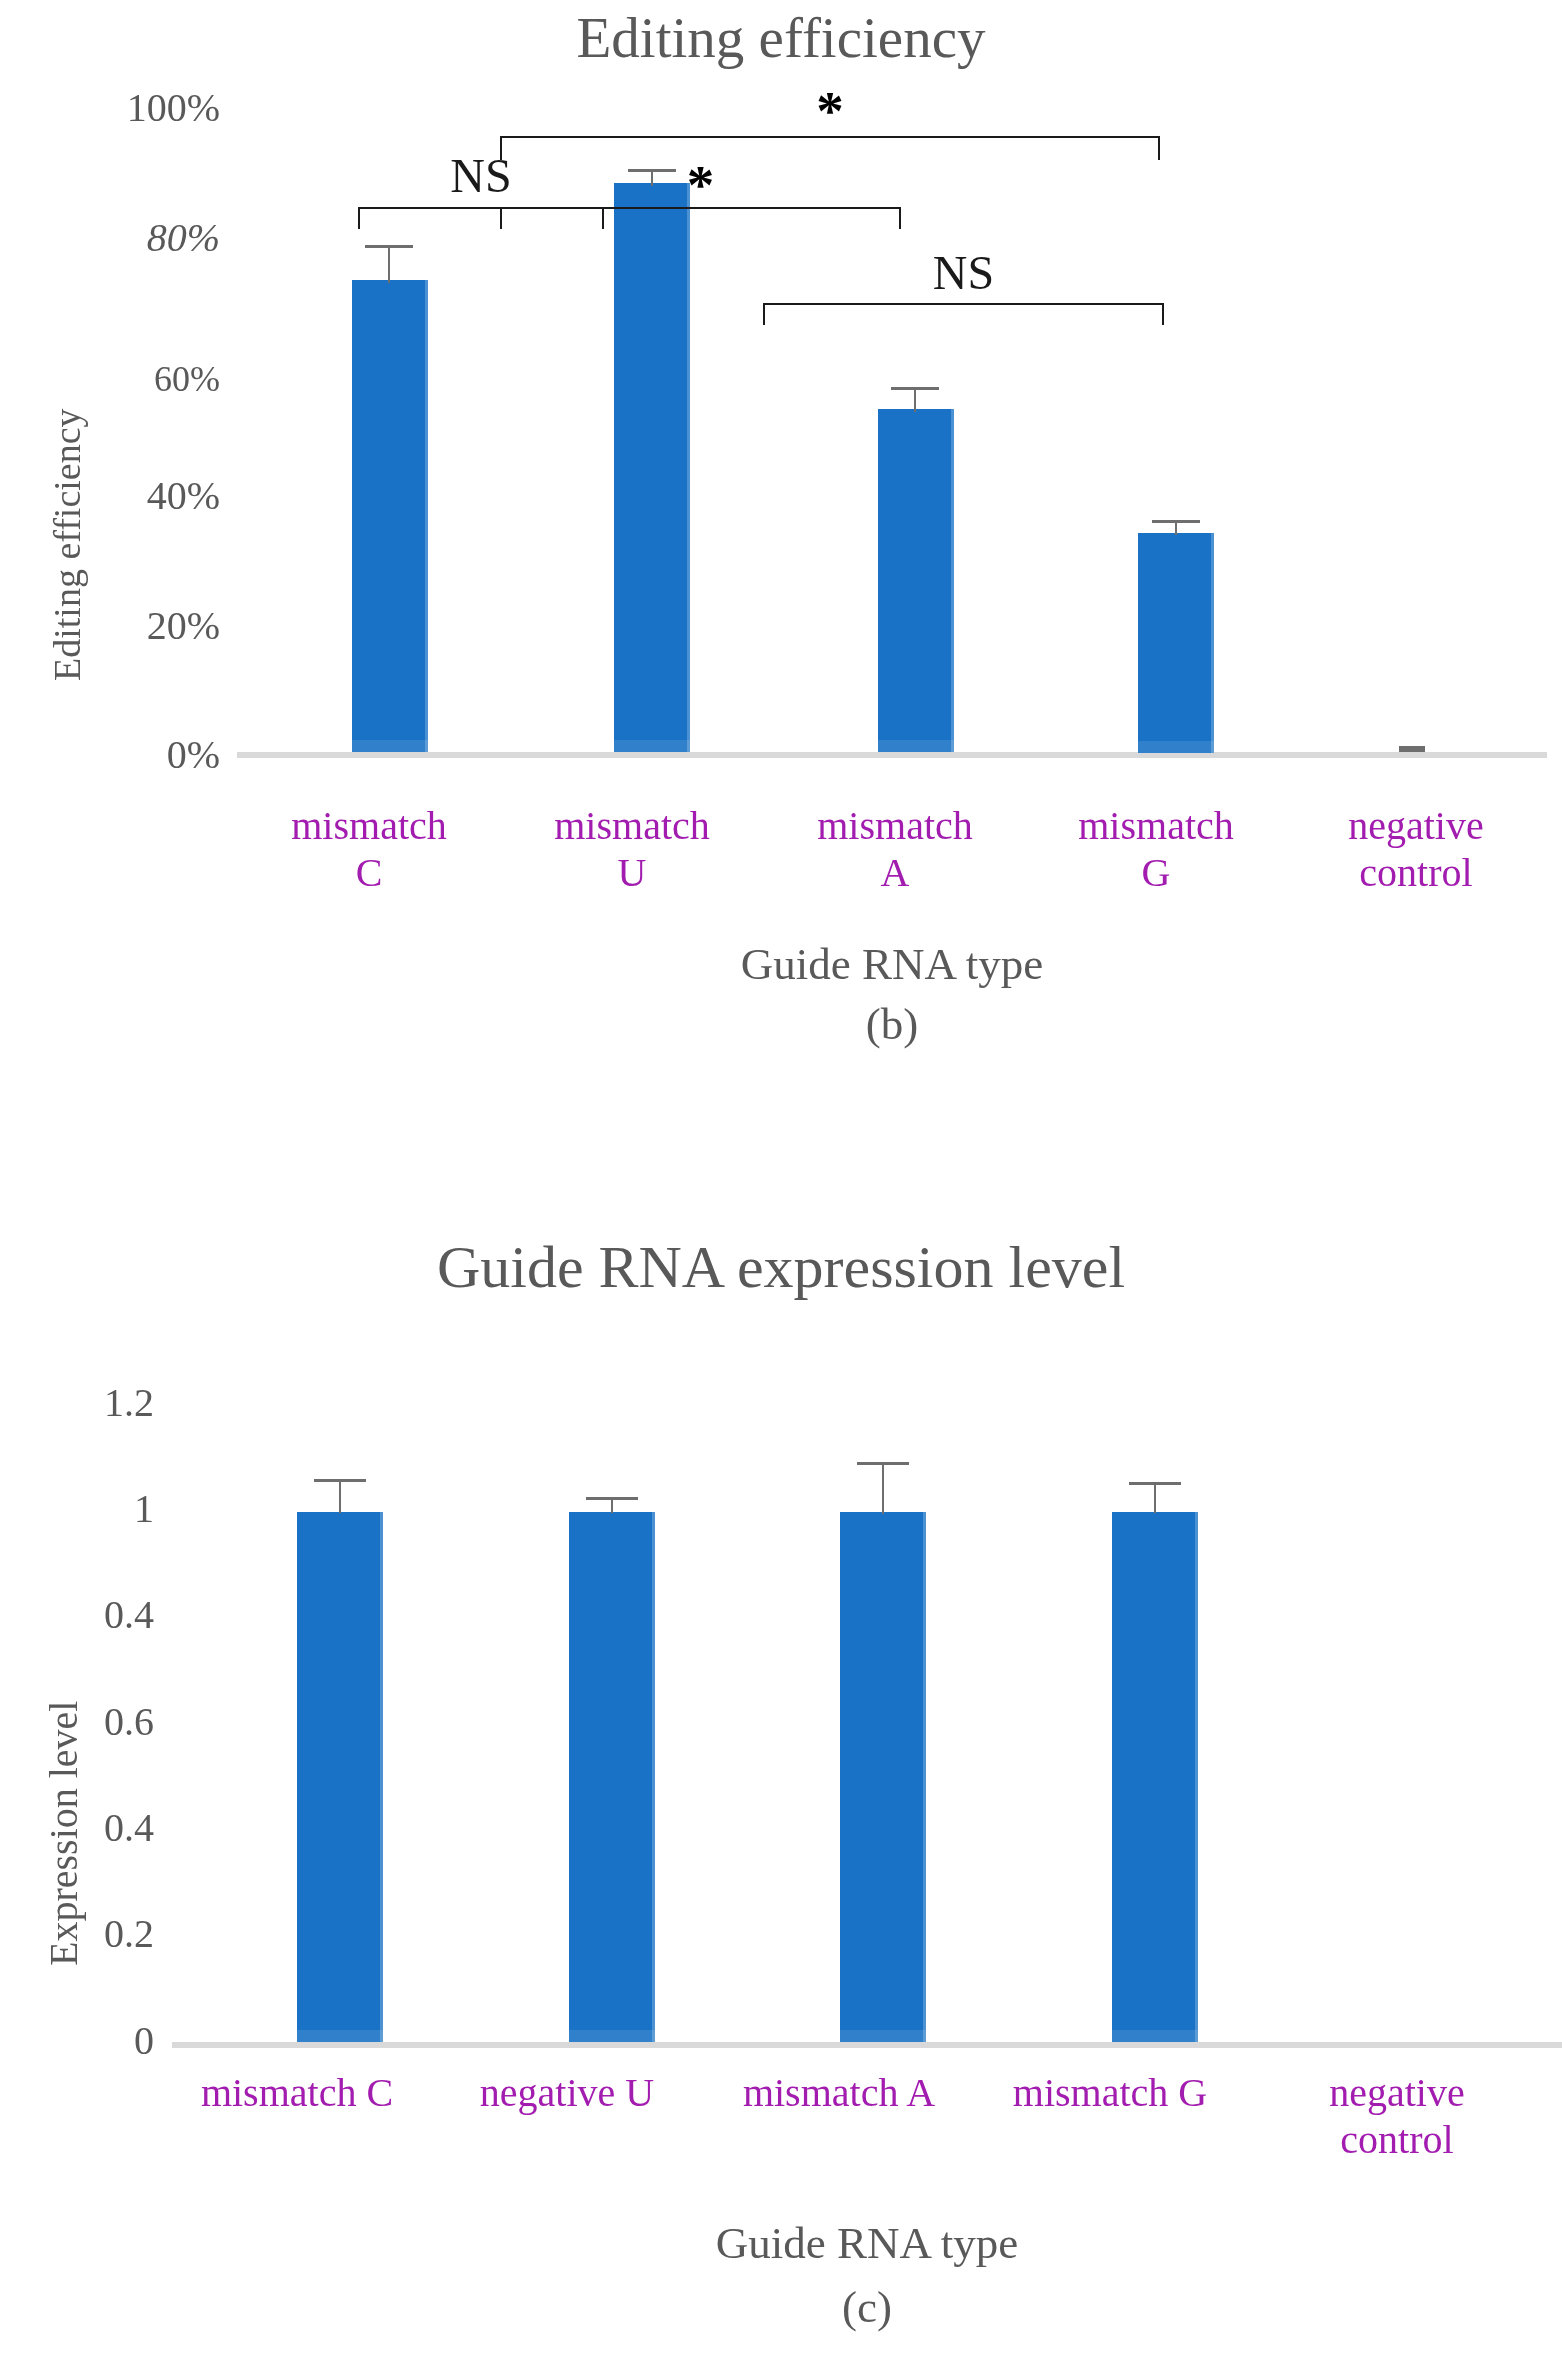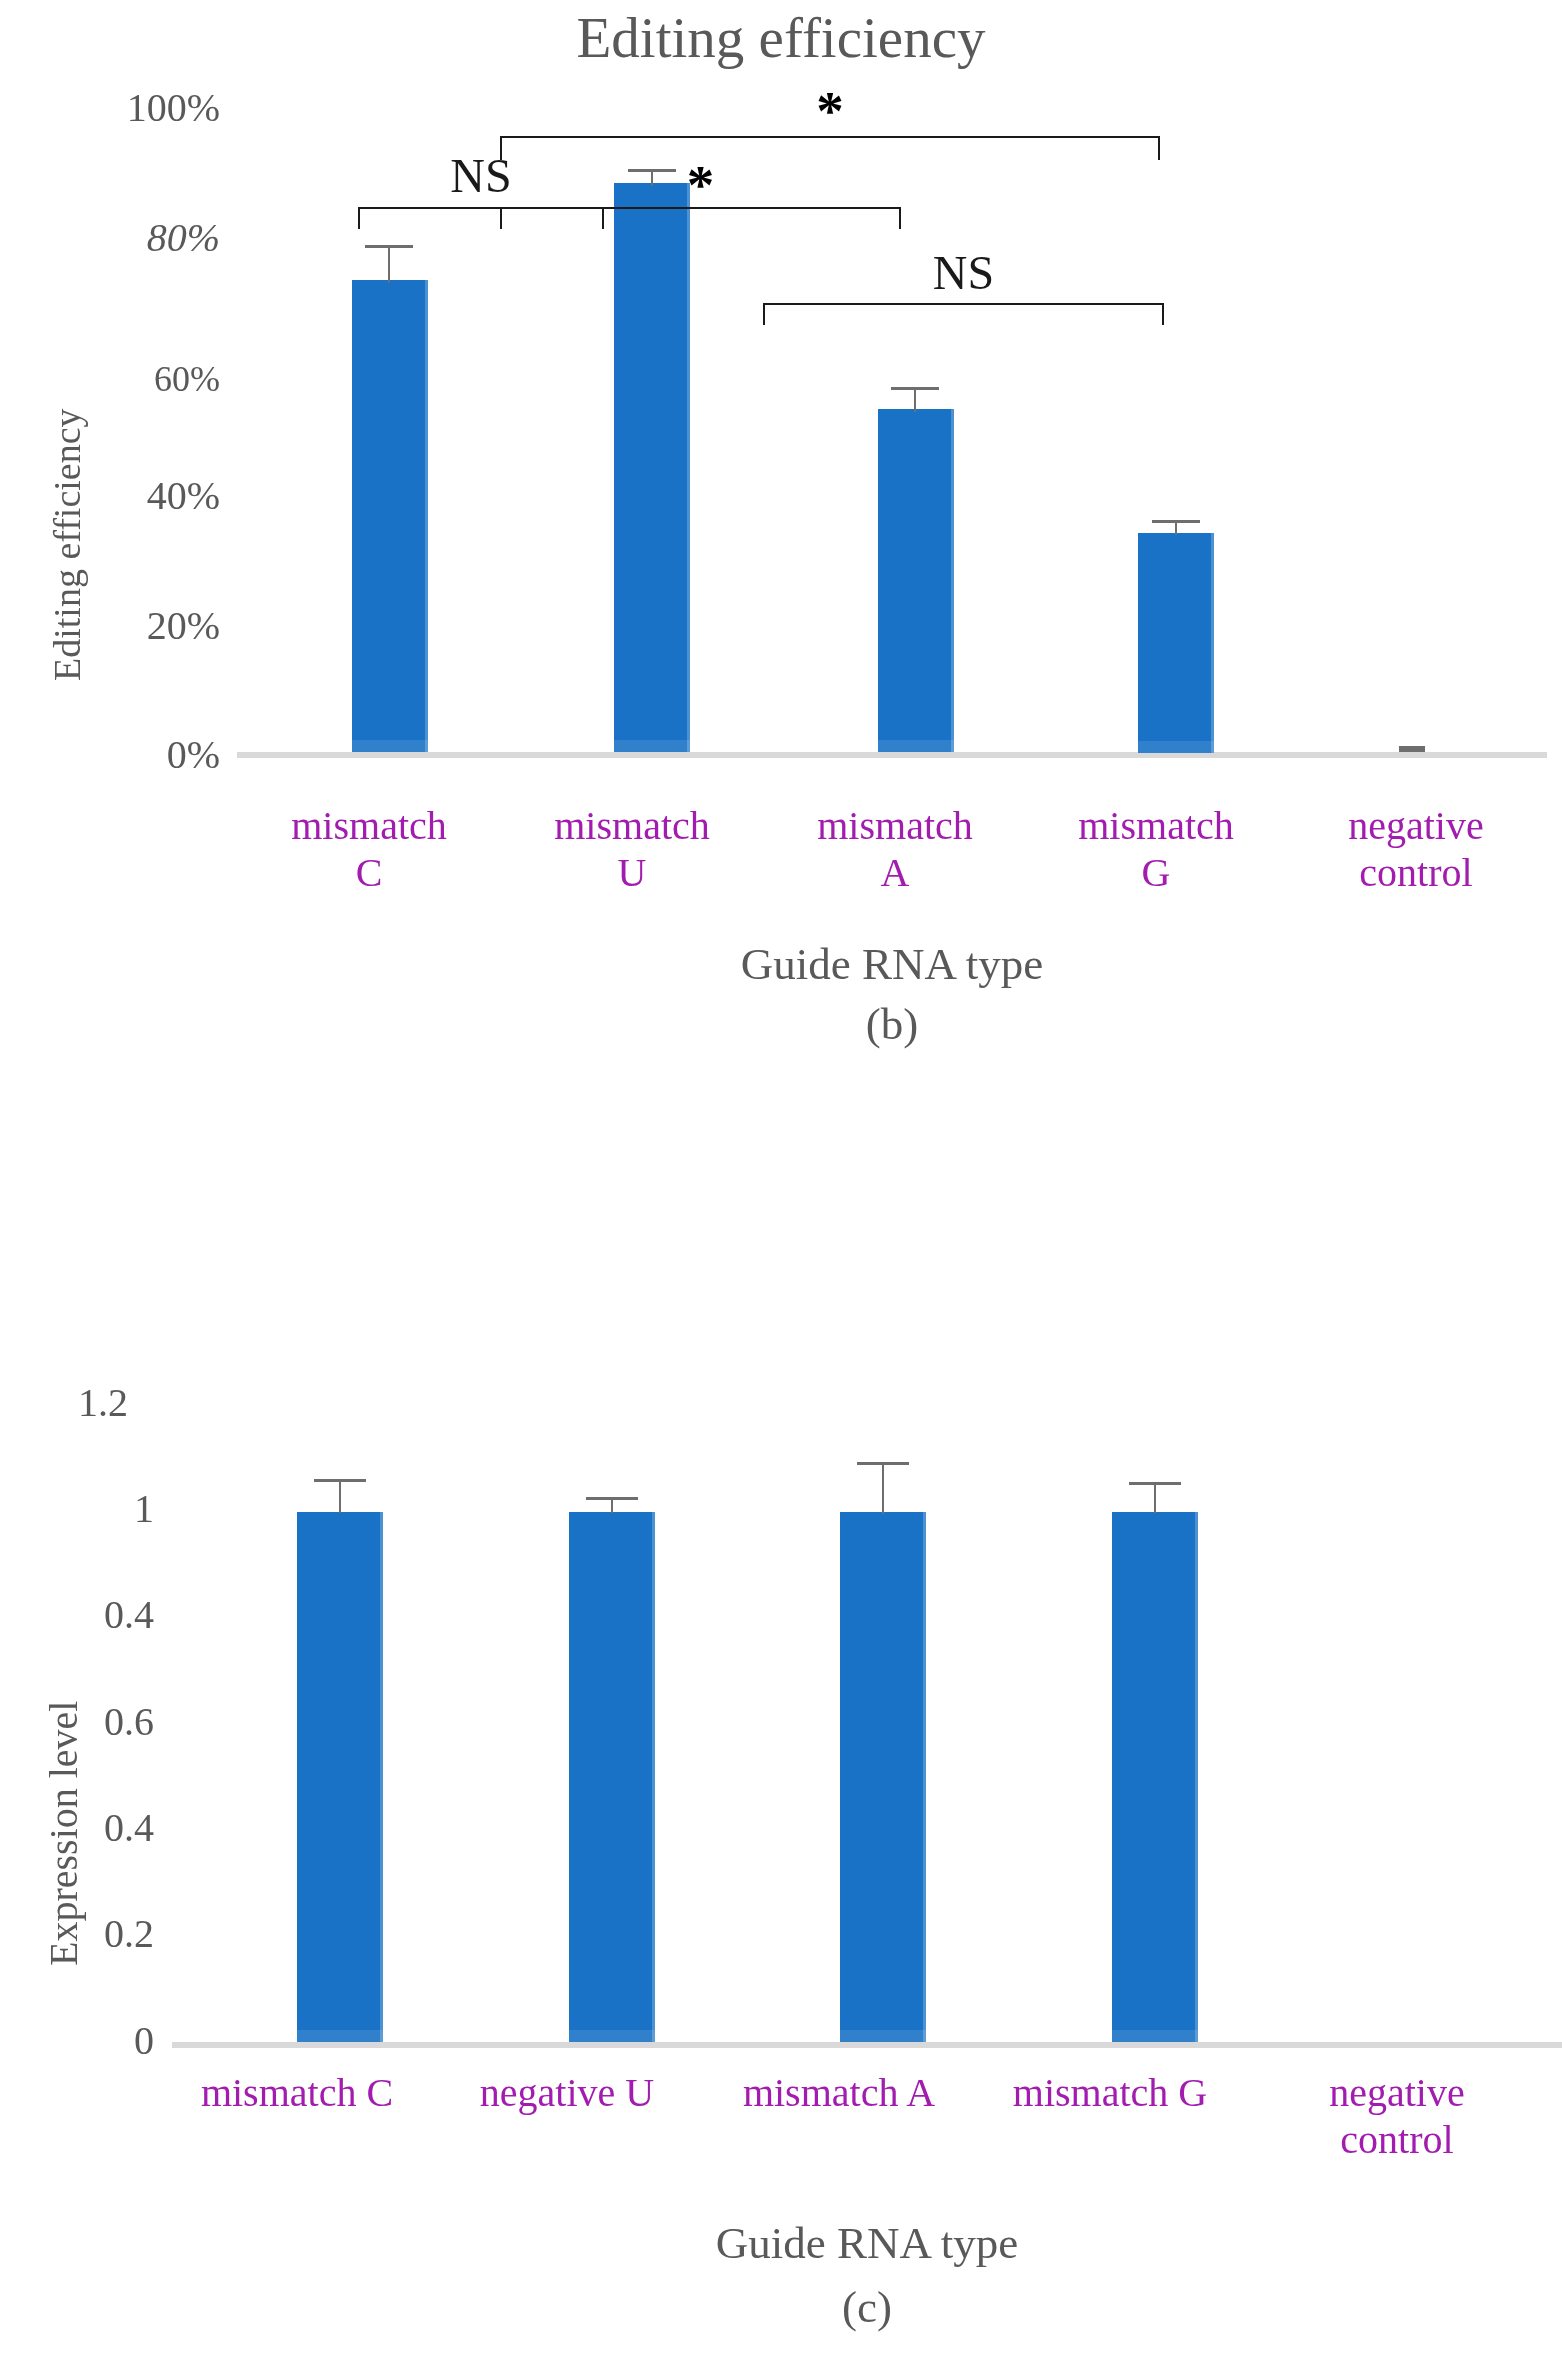--- a/index.html
+++ b/index.html
@@ -122,24 +122,25 @@
       <div>control</div>
     </div>
 
     <div class="axis-title" style="left:237px;top:938px;width:1310px;font-size:45px;">Guide RNA type</div>
 
     <div class="panel-caption" style="left:237px;top:998px;width:1310px;font-size:45px;">(b)</div>
   </div>
 
   <div class="chart" style="left:0;top:1207px;width:1562px;height:1159px;">
 
+    <div class="chart-title" style="left:0;top:26px;width:1562px;font-size:60px;">Guide RNA expression level</div>
 
     <div class="ylabel-rot" style="left:40px;top:759px;font-size:40px;">Expression level</div>
 
-    <div class="ytick" style="left:52px;top:172px;width:102px;font-size:40px;text-align:center;">1.2</div>
+    <div class="ytick" style="left:52px;top:172px;width:102px;font-size:40px;">1.2</div>
     <div class="ytick" style="left:52px;top:278px;width:102px;font-size:40px;">1</div>
     <div class="ytick" style="left:52px;top:384px;width:102px;font-size:40px;">0.4</div>
     <div class="ytick" style="left:52px;top:491px;width:102px;font-size:40px;">0.6</div>
     <div class="ytick" style="left:52px;top:597px;width:102px;font-size:40px;">0.4</div>
     <div class="ytick" style="left:52px;top:703px;width:102px;font-size:40px;">0.2</div>
     <div class="ytick" style="left:52px;top:810px;width:102px;font-size:40px;">0</div>
 
     <div class="plot" style="left:172px;top:190px;width:1390px;height:672px;">
 
       <div class="axis-line" style="left:0;top:645px;width:1390px;height:6px;"></div>

